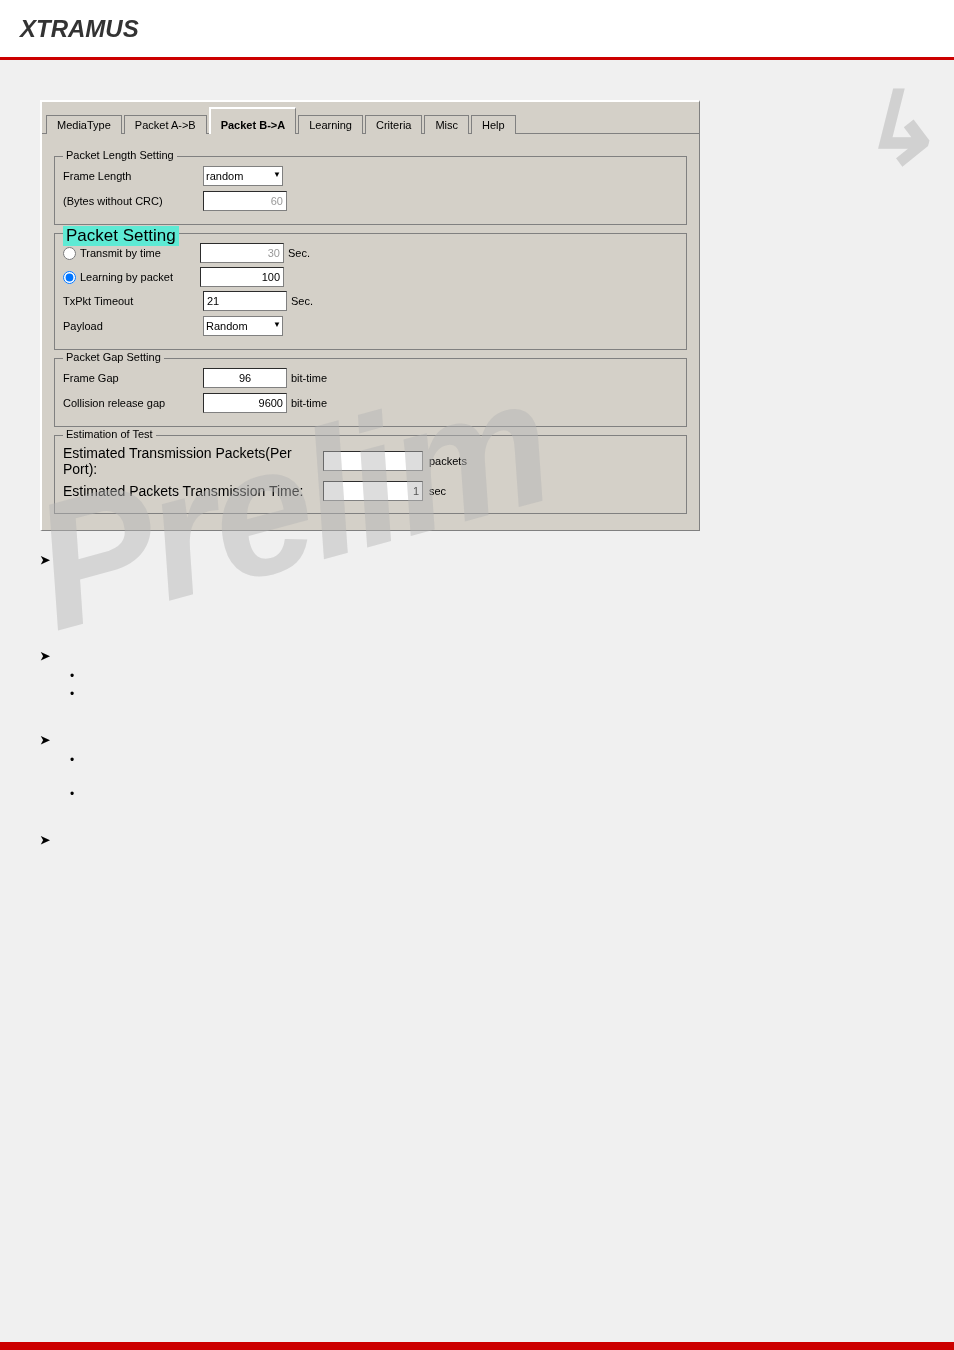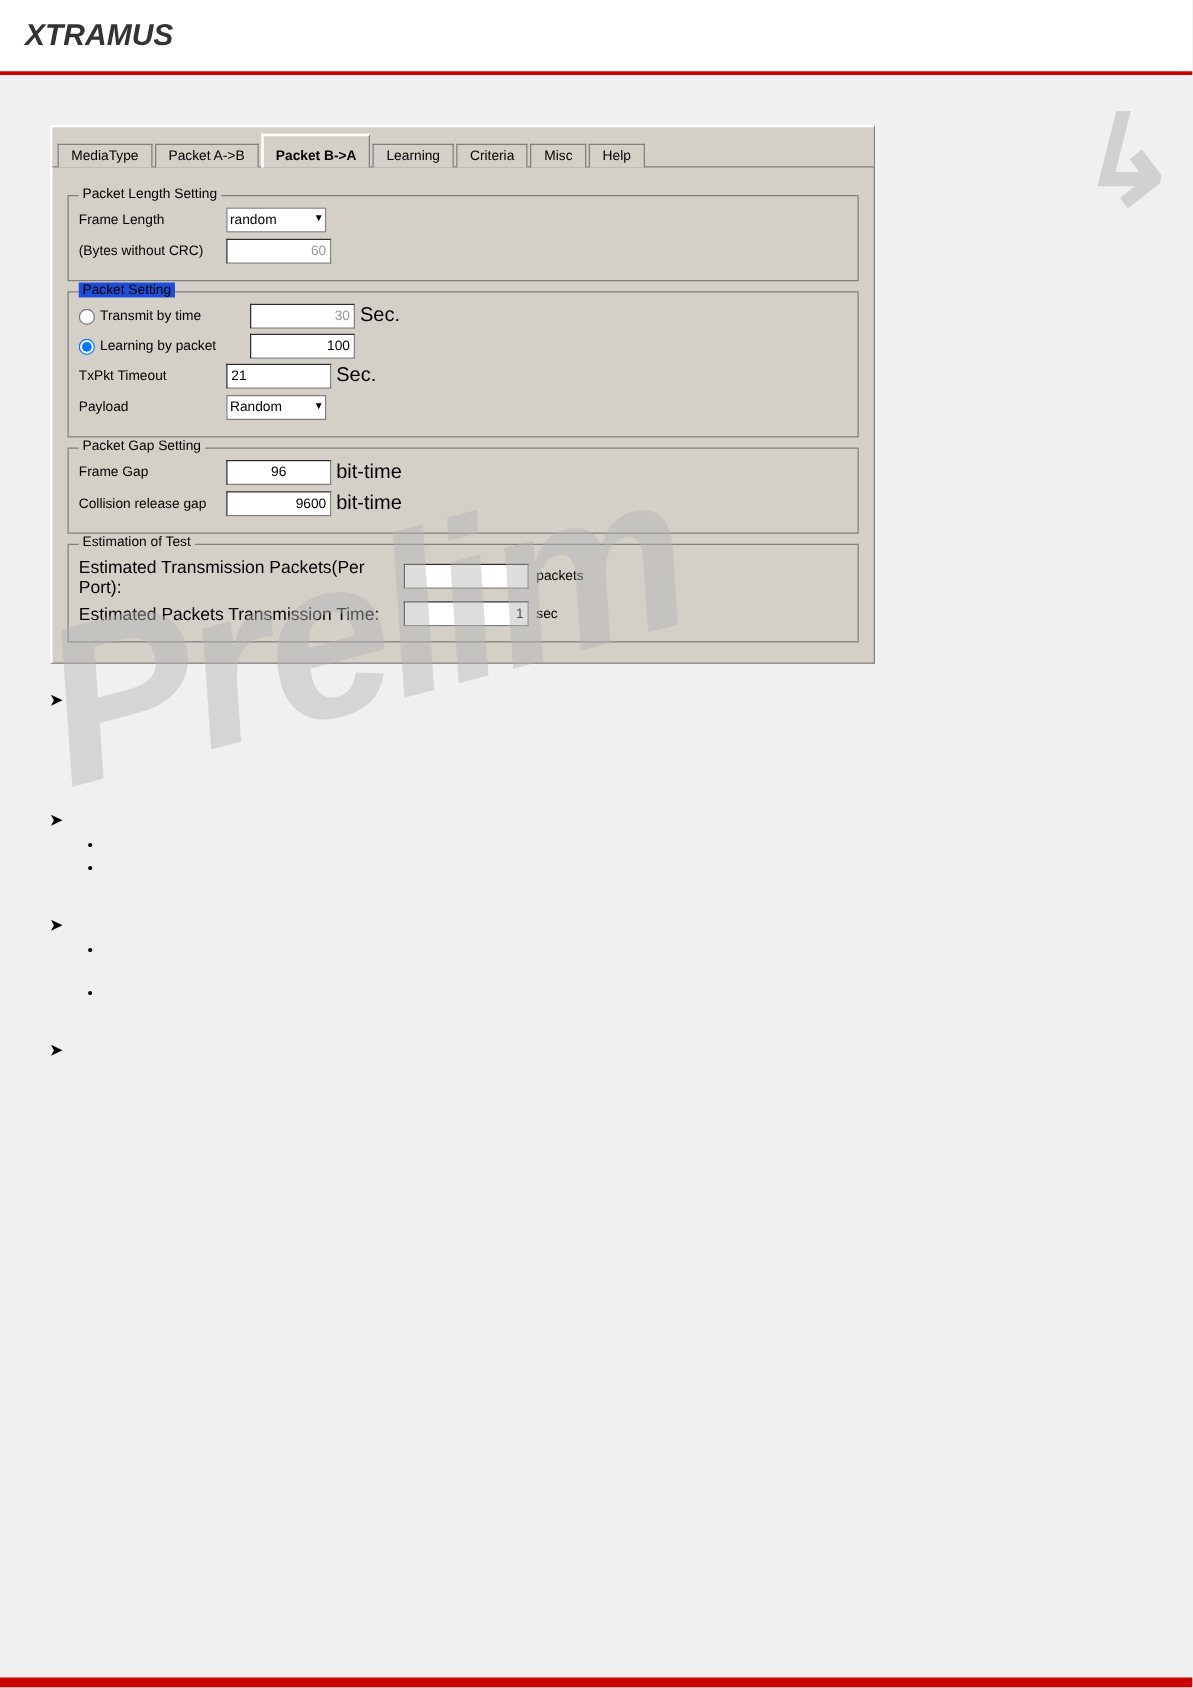--- a/index.html
+++ b/index.html
@@ -99,21 +99,21 @@
       margin-top: 8px;
     }
 
     
     .form-row {
       display: flex;
       align-items: center;
       margin-bottom: 5px;
     }
     .form-label {
-      width: 118px;
+      width: 140px;
       font-size: 11px;
       color: #000;
     }
 
     
     .input-field {
       border: 1px inset #808080;
       background: white;
       height: 20px;
       font-size: 11px;
@@ -142,21 +142,21 @@
       content: '▼';
       font-size: 8px;
       position: absolute;
       right: 2px;
       top: 4px;
       pointer-events: none;
     }
 
     .unit-label {
       margin-left: 4px;
-      font-size: 16px;
+      font-size: 11px;
     }
 
     
     .radio-row {
       display: flex;
       align-items: center;
       margin-bottom: 4px;
     }
     .radio-row input[type="radio"] {
       margin-right: 4px;
@@ -294,21 +294,21 @@
             </div>
           </div>
           <div class="form-row">
             <span class="form-label">(Bytes without CRC)</span>
             <input type="text" class="input-field input-short" value="60" readonly="" style="color: rgb(153, 153, 153);">
           </div>
         </div>
       </div>
 
       <div class="group-box">
-        <div style="position:absolute;top:-8px;left:8px;font-size:11px;background:#1d4ed8;padding:0 3px;">Packet Setting</div>
+        <div style="position:absolute;top:-8px;left:8px;font-size:17px;background:#5eead4;padding:0 3px;">Packet Setting</div>
         <div class="group-box-inner">
           <div class="radio-row" style="margin-top:6px;">
             <input type="radio" name="transmit-mode" style="">
             <span class="radio-label">Transmit by time</span>
             <input type="text" class="input-field input-short" value="30" style="color: rgb(153, 153, 153); text-align: right;">
             <span class="unit-label">Sec.</span>
           </div>
           <div class="radio-row">
             <input type="radio" name="transmit-mode" checked="" style="">
             <span class="radio-label">Learning by packet</span>

